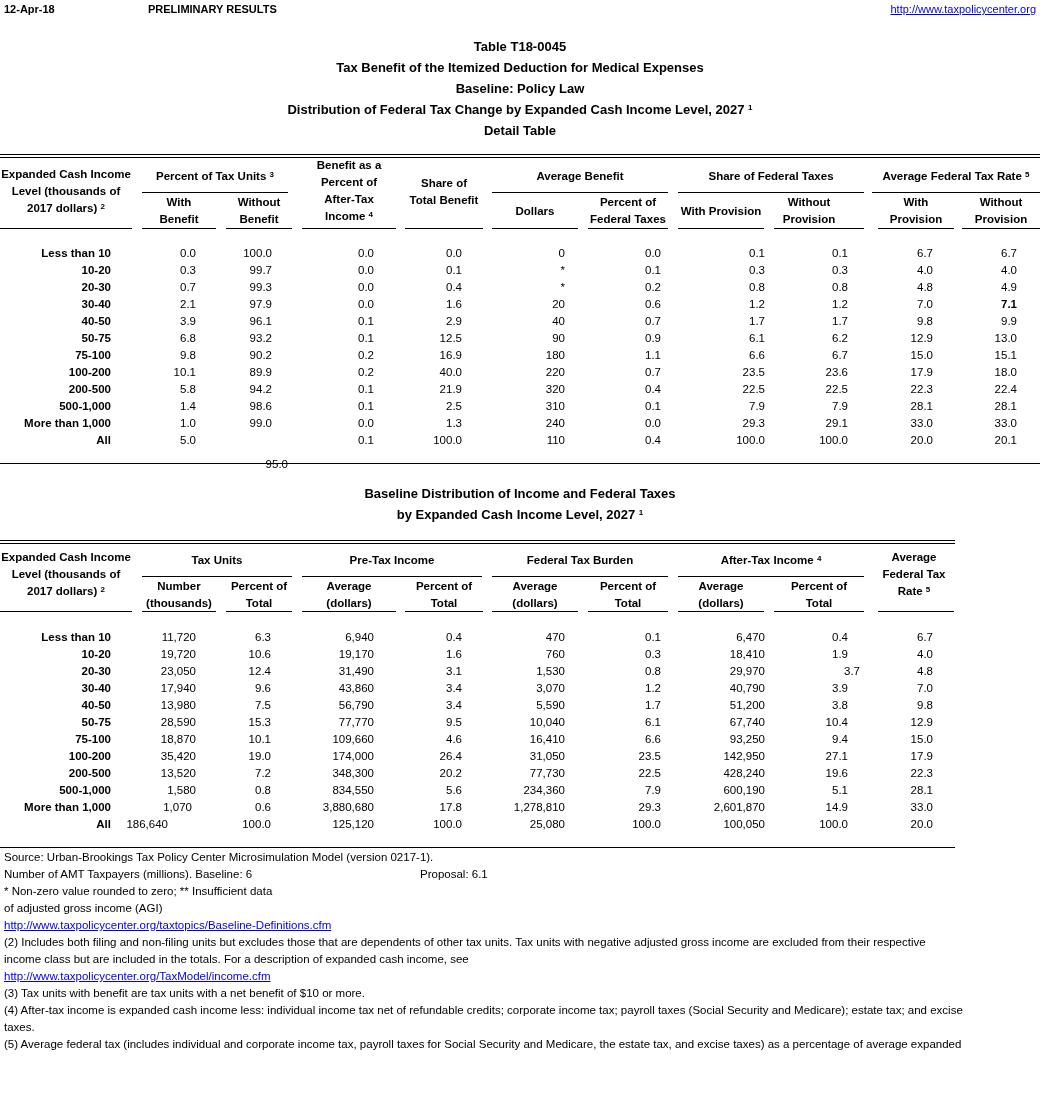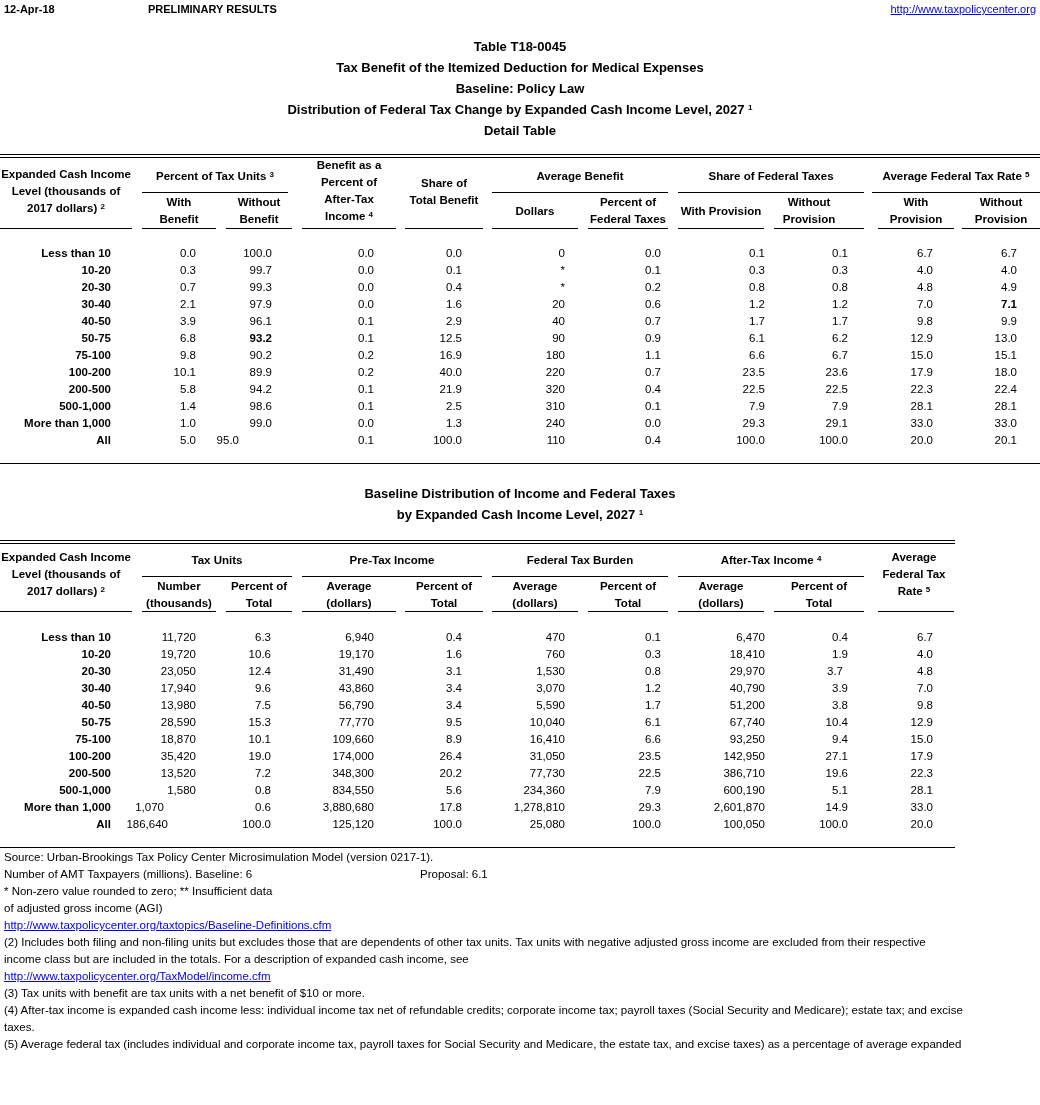--- a/index.html
+++ b/index.html
@@ -174,21 +174,21 @@
       <span style="right: 475px;">40</span>
       <span style="right: 379px;">0.7</span>
       <span style="right: 275px;">1.7</span>
       <span style="right: 192px;">1.7</span>
       <span style="right: 107px;">9.8</span>
       <span style="right: 23px;">9.9</span>
     </div>
     <div class="abs row" style="top: 330px; width: 1040px;">
       <span class="lbl" style="right: 929px;">50-75</span>
       <span style="right: 844px;">6.8</span>
-      <span style="right: 768px; font-weight: bold;">93.2</span>
+      <span style="right: 768px;">93.2</span>
       <span style="right: 666px;">0.1</span>
       <span style="right: 578px;">12.5</span>
       <span style="right: 475px;">90</span>
       <span style="right: 379px;">0.9</span>
       <span style="right: 275px;">6.1</span>
       <span style="right: 192px;">6.2</span>
       <span style="right: 107px;">12.9</span>
       <span style="right: 23px;">13.0</span>
     </div>
     <div class="abs row" style="top: 347px; width: 1040px;">
@@ -252,21 +252,21 @@
       <span style="right: 475px;">240</span>
       <span style="right: 379px;">0.0</span>
       <span style="right: 275px;">29.3</span>
       <span style="right: 192px;">29.1</span>
       <span style="right: 107px;">33.0</span>
       <span style="right: 23px;">33.0</span>
     </div>
     <div class="abs row" style="top: 432px; width: 1040px;">
       <span class="lbl" style="right: 929px;">All</span>
       <span style="right: 844px;">5.0</span>
-      <span style="right: 801px;">95.0</span>
+      <span style="right: 752px; margin-top: 24px;">95.0</span>
       <span style="right: 666px;">0.1</span>
       <span style="right: 578px;">100.0</span>
       <span style="right: 475px;">110</span>
       <span style="right: 379px;">0.4</span>
       <span style="right: 275px;">100.0</span>
       <span style="right: 192px;">100.0</span>
       <span style="right: 107px;">20.0</span>
       <span style="right: 23px;">20.1</span>
     </div>
   </div>
@@ -374,21 +374,21 @@
     </div>
     <div class="abs row" style="top: 663px; width: 1040px;">
       <span class="lbl" style="right: 929px;">20-30</span>
       <span style="right: 844px;">23,050</span>
       <span style="right: 769px;">12.4</span>
       <span style="right: 666px;">31,490</span>
       <span style="right: 578px;">3.1</span>
       <span style="right: 475px;">1,530</span>
       <span style="right: 379px;">0.8</span>
       <span style="right: 275px;">29,970</span>
-      <span style="right: 197px;">3.7</span>
+      <span style="right: 180px;">3.7</span>
       <span style="right: 107px;">4.8</span>
     </div>
     <div class="abs row" style="top: 680px; width: 1040px;">
       <span class="lbl" style="right: 929px;">30-40</span>
       <span style="right: 844px;">17,940</span>
       <span style="right: 769px;">9.6</span>
       <span style="right: 666px;">43,860</span>
       <span style="right: 578px;">3.4</span>
       <span style="right: 475px;">3,070</span>
       <span style="right: 379px;">1.2</span>
@@ -418,21 +418,21 @@
       <span style="right: 379px;">6.1</span>
       <span style="right: 275px;">67,740</span>
       <span style="right: 192px;">10.4</span>
       <span style="right: 107px;">12.9</span>
     </div>
     <div class="abs row" style="top: 731px; width: 1040px;">
       <span class="lbl" style="right: 929px;">75-100</span>
       <span style="right: 844px;">18,870</span>
       <span style="right: 769px;">10.1</span>
       <span style="right: 666px;">109,660</span>
-      <span style="right: 578px;">8.9</span>
+      <span style="right: 578px;">4.6</span>
       <span style="right: 475px;">16,410</span>
       <span style="right: 379px;">6.6</span>
       <span style="right: 275px;">93,250</span>
       <span style="right: 192px;">9.4</span>
       <span style="right: 107px;">15.0</span>
     </div>
     <div class="abs row" style="top: 748px; width: 1040px;">
       <span class="lbl" style="right: 929px;">100-200</span>
       <span style="right: 844px;">35,420</span>
       <span style="right: 769px;">19.0</span>
@@ -445,39 +445,39 @@
       <span style="right: 107px;">17.9</span>
     </div>
     <div class="abs row" style="top: 765px; width: 1040px;">
       <span class="lbl" style="right: 929px;">200-500</span>
       <span style="right: 844px;">13,520</span>
       <span style="right: 769px;">7.2</span>
       <span style="right: 666px;">348,300</span>
       <span style="right: 578px;">20.2</span>
       <span style="right: 475px;">77,730</span>
       <span style="right: 379px;">22.5</span>
-      <span style="right: 275px;">386,710</span>
+      <span style="right: 275px;">428,240</span>
       <span style="right: 192px;">19.6</span>
       <span style="right: 107px;">22.3</span>
     </div>
     <div class="abs row" style="top: 782px; width: 1040px;">
       <span class="lbl" style="right: 929px;">500-1,000</span>
       <span style="right: 844px;">1,580</span>
       <span style="right: 769px;">0.8</span>
       <span style="right: 666px;">834,550</span>
       <span style="right: 578px;">5.6</span>
       <span style="right: 475px;">234,360</span>
       <span style="right: 379px;">7.9</span>
       <span style="right: 275px;">600,190</span>
       <span style="right: 192px;">5.1</span>
       <span style="right: 107px;">28.1</span>
     </div>
     <div class="abs row" style="top: 799px; width: 1040px;">
       <span class="lbl" style="right: 929px;">More than 1,000</span>
-      <span style="right: 876px;">1,070</span>
+      <span style="right: 848px;">1,070</span>
       <span style="right: 769px;">0.6</span>
       <span style="right: 666px;">3,880,680</span>
       <span style="right: 578px;">17.8</span>
       <span style="right: 475px;">1,278,810</span>
       <span style="right: 379px;">29.3</span>
       <span style="right: 275px;">2,601,870</span>
       <span style="right: 192px;">14.9</span>
       <span style="right: 107px;">33.0</span>
     </div>
     <div class="abs row" style="top: 816px; width: 1040px;">

